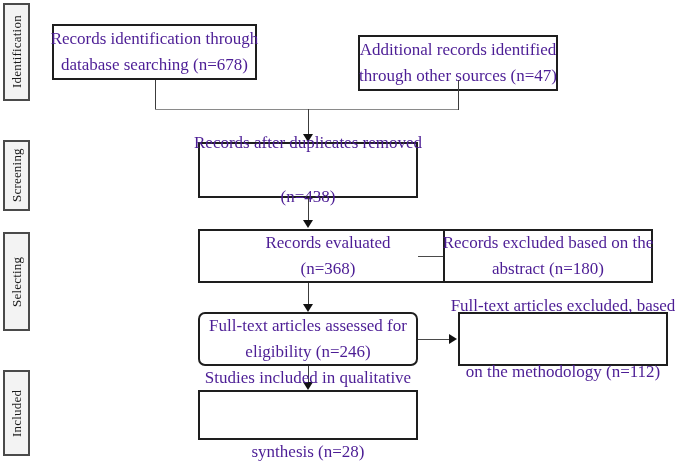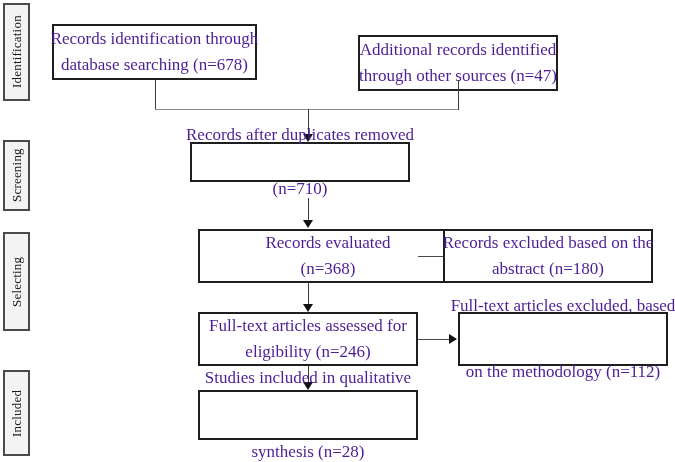--- a/index.html
+++ b/index.html
@@ -106,23 +106,23 @@
     <span class="line">Additional records identified</span>
     <span class="line">through other sources  (n=47)</span>
   </div>
 
   <div class="conn-v" style="left:155px; top:80px; height:30px;"></div>
   <div class="conn-v" style="left:458px; top:80px; height:30px;"></div>
   <div class="conn-h" style="left:155px; top:109px; width:303px;"></div>
   <div class="conn-v" style="left:308px; top:109px; height:26px;"></div>
   <div class="arrow-down" style="left:303px; top:134px;"></div>
 
-  <div class="node" style="left:190px; top:142px; width:220px; height:40px;gap:28px;">
+  <div class="node" style="left:198px; top:142px; width:220px; height:56px;gap:28px;">
     <span class="line">Records after duplicates removed</span>
-    <span class="line">(n=710)</span>
+    <span class="line">(n=438)</span>
   </div>
 
   <div class="conn-v" style="left:308px; top:198px; height:23px;"></div>
   <div class="arrow-down" style="left:303px; top:220px;"></div>
 
   <div class="node" style="left:198px; top:229px; width:260px; height:54px;">
     <span class="line">Records evaluated</span>
     <span class="line">(n=368)</span>
   </div>
 
@@ -130,21 +130,21 @@
   <div class="arrow-right" style="left:449px; top:251px;"></div>
 
   <div class="node" style="left:443px; top:229px; width:210px; height:54px;">
     <span class="line">Records excluded based on the</span>
     <span class="line">abstract  (n=180)</span>
   </div>
 
   <div class="conn-v" style="left:308px; top:283px; height:22px;"></div>
   <div class="arrow-down" style="left:303px; top:304px;"></div>
 
-  <div class="node" style="left:198px; top:312px; width:220px; height:54px;">
+  <div class="node" style="left:198px; top:312px; width:220px; height:54px;border-radius:7px;">
     <span class="line">Full-text articles  assessed for</span>
     <span class="line">eligibility   (n=246)</span>
   </div>
 
   <div class="conn-h-dark" style="left:418px; top:339px; width:32px;"></div>
   <div class="arrow-right" style="left:449px; top:334px;"></div>
 
   <div class="node" style="left:458px; top:312px; width:210px; height:54px;gap:40px;">
     <span class="line">Full-text articles  excluded, based</span>
     <span class="line">on the methodology  (n=112)</span>

